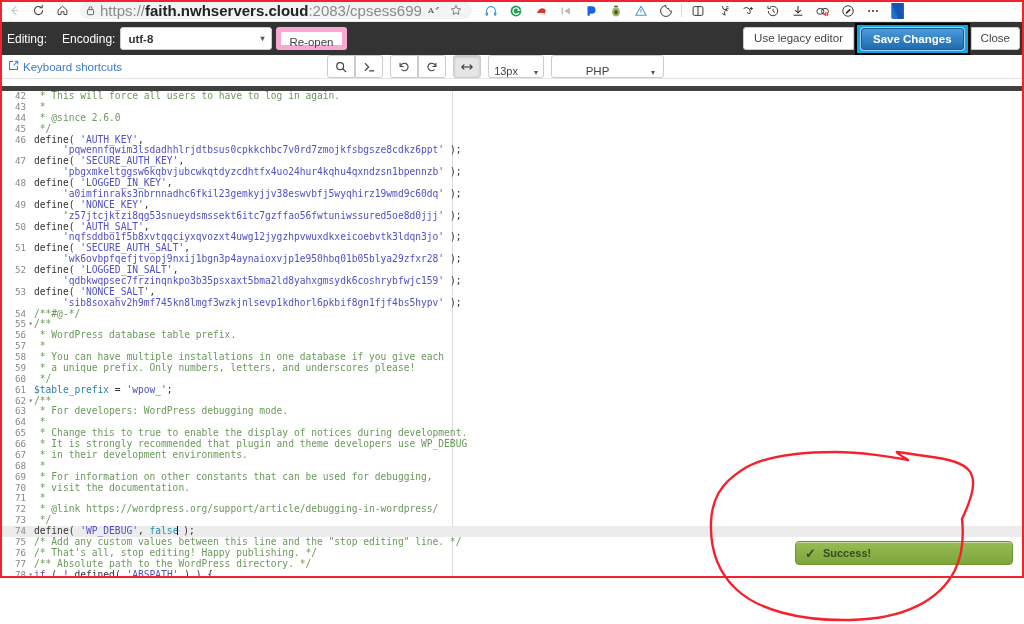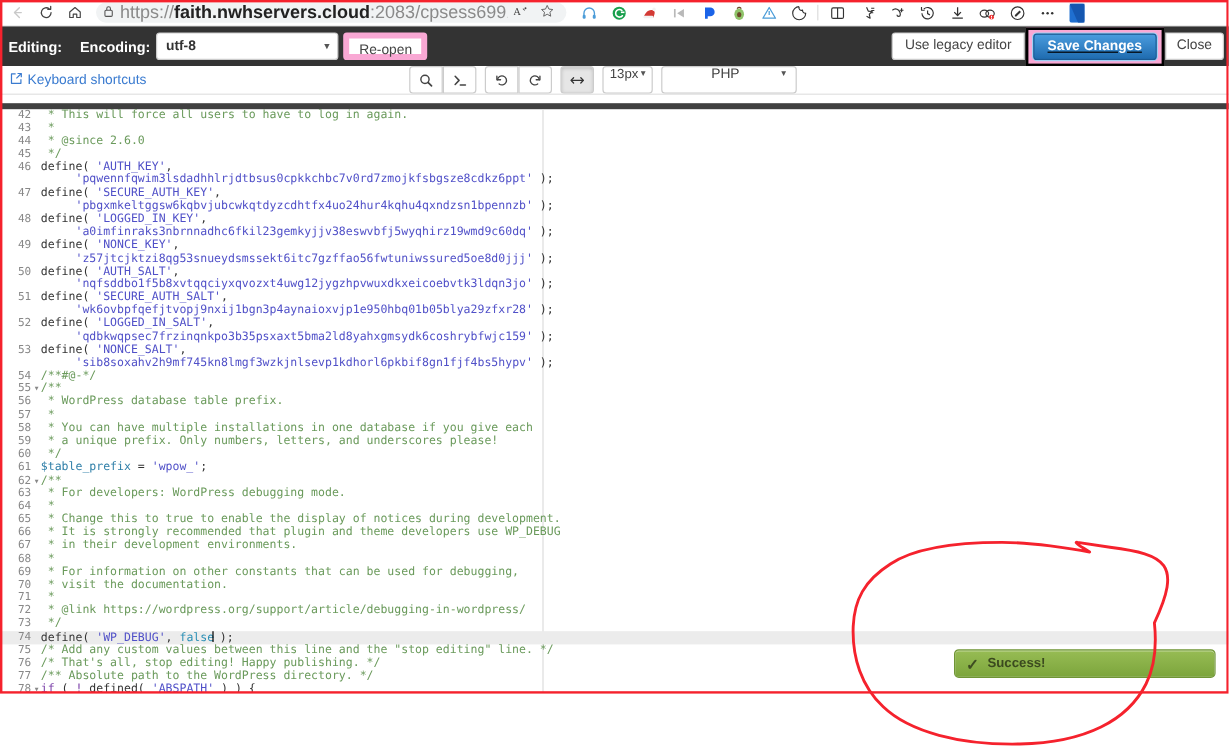--- a/index.html
+++ b/index.html
@@ -56,21 +56,21 @@
 
   
   .editor-header {
     position: absolute; top: 22px; left: 0;
     width: 1024px; height: 33px;
     background: #333333;
     display: flex; align-items: center;
     padding: 0 4px;
   }
   .eh-label {
-    color: #ffffff; font-size: 12px; font-weight: 700;
+    color: #ffffff; font-size: 12px; font-weight: 400;
     margin: 0 5px 0 3px; white-space: nowrap;
   }
   .eh-input {
     background: #fff; border: 1px solid #ccc; border-radius: 3px;
     height: 23px; line-height: 21px;
     font-size: 11.5px; color: #333; font-weight: 700;
     padding: 0 7px; width: 153px;
     overflow: hidden; white-space: nowrap;
     font-family: "Liberation Sans", sans-serif;
   }
@@ -93,23 +93,23 @@
     height: 33px;
   }
   .btn-legacy {
     background: #fff; border: 1px solid #ccc;
     height: 23px; line-height: 21px;
     font-size: 11.5px; color: #444;
     padding: 0 10px; border-radius: 3px 0 0 3px;
     white-space: nowrap;
   }
   .save-focuswrap {
-    background: #f9a8d4; border: 2px solid #000;
+    background: #0ea5e9; border: 2px solid #000;
     padding: 3px 4px; margin: 12px 1px;
-    display: flex; align-items: center; text-decoration: underline;
+    display: flex; align-items: center;
   }
   .btn-save {
     background: #2b7dc2;
     background-image: linear-gradient(#4a9bdd, #1f6cb0);
     border: 1px solid #1a5a94;
     box-shadow: 0 0 0 1px #9fd0f5;
     color: #ffffff; font-size: 11.5px; font-weight: 700;
     height: 22px; line-height: 20px;
     padding: 0 11px; border-radius: 3px;
     white-space: nowrap;
@@ -144,21 +144,21 @@
     font-family: "Liberation Sans", sans-serif;
   }
   .tb-btn.first { border-radius: 3px 0 0 3px; }
   .tb-btn.last  { border-radius: 0 3px 3px 0; }
   .tb-btn.solo  { border-radius: 3px; }
   .tb-btn.active { background: #e6e6e6; box-shadow: inset 0 1px 3px rgba(0,0,0,.18); }
   .tb-gap { width: 7px; }
   .tb-sel {
     height: 23px; border: 1px solid #ccc; background: #fff;
     border-radius: 3px; font-size: 11px; color: #444;
-    display: flex; align-items: flex-start; padding: 0 5px; gap: 2px;
+    display: flex; align-items: flex-end; padding: 0 5px; gap: 16px;
   }
   .tb-sel.mode {
     width: 113px; justify-content: space-between;
     padding: 0 8px; font-size: 11.5px;
   }
   .tb-sel.mode .lbl { flex: 1 1 auto; text-align: center; }
   .caret { font-size: 8px; color: #555; }
   .tb-right-pad { width: 360px; }
 
   

